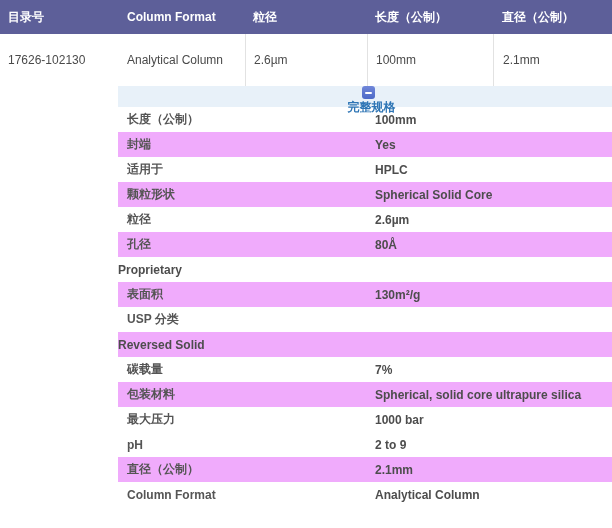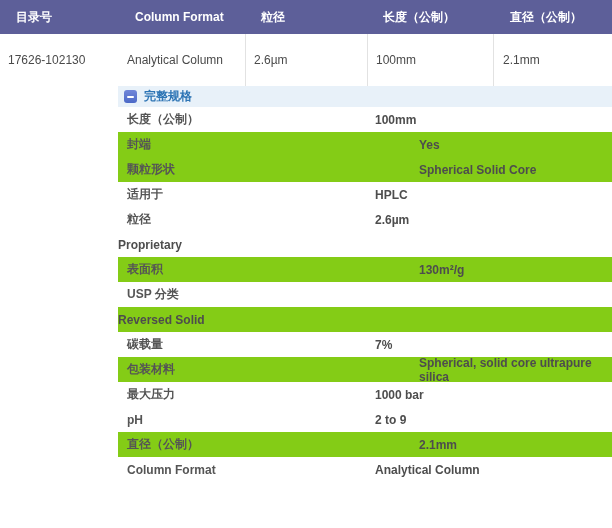--- a/index.html
+++ b/index.html
@@ -13,21 +13,20 @@
     font-size: 12px;
   }
   
   .grid-header {
     display: flex;
     height: 34px;
     background: #5d5f99;
     color: #ffffff;
     font-weight: bold;
     align-items: center;
-    padding-left: 8px;
   }
   .grid-header .cell { box-sizing: border-box; height: 100%; display: flex; align-items: center; }
   
   .grid-row {
     display: flex;
     height: 52px;
     color: #4a4a4a;
     align-items: stretch;
   }
   .grid-row .cell { box-sizing: border-box; display: flex; align-items: center; }
@@ -40,20 +39,21 @@
   
   .details { margin-left: 118px; width: 494px; }
   .toggle-bar {
     height: 21px;
     background: #e8f1f9;
     display: flex;
     align-items: center;
     padding-left: 6px;
     box-sizing: border-box;
     cursor: pointer;
+    flex-direction: column;
   }
   .collapse-icon {
     width: 13px; height: 13px;
     border-radius: 3px;
     background: linear-gradient(#7086d9, #4c69c7);
     position: relative;
     flex: 0 0 13px;
   }
   .collapse-icon .minus {
     position: absolute;
@@ -67,21 +67,21 @@
     color: #2e75b5;
     font-weight: bold;
   }
   
   .spec-row {
     display: flex;
     height: 25px;
     align-items: center;
     font-weight: bold;
   }
-  .spec-row.alt { background: #84cc16; gap: 44px; }
+  .spec-row.alt { background: #f0abfc; }
   .spec-label {
     box-sizing: border-box;
     width: 257px;
     padding-left: 9px;
     color: #555555;
     flex: 0 0 257px;
   }
   .spec-value { color: #4d4d4d; flex: 1; }
 </style>
 </head>
@@ -116,35 +116,39 @@
   <div class="spec-row">
     <div class="spec-label">长度（公制）</div>
     <div class="spec-value">100mm</div>
   </div>
 
   <div class="spec-row alt">
     <div class="spec-label">封端</div>
     <div class="spec-value">Yes</div>
   </div>
 
+  <div class="spec-row">
+    <div class="spec-label">适用于</div>
+    <div class="spec-value">HPLC</div>
+  </div>
+
   <div class="spec-row alt">
     <div class="spec-label">颗粒形状</div>
     <div class="spec-value">Spherical Solid Core</div>
-  </div>
-
-  <div class="spec-row">
-    <div class="spec-label">适用于</div>
-    <div class="spec-value">HPLC</div>
   </div>
 
   <div class="spec-row">
     <div class="spec-label">粒径</div>
     <div class="spec-value">2.6µm</div>
   </div>
 
+  <div class="spec-row alt">
+    <div class="spec-label">孔径</div>
+    <div class="spec-value">80Å</div>
+  </div>
 
   <div class="spec-row">
     <div class="spec-value">Proprietary</div>
   </div>
 
   <div class="spec-row alt">
     <div class="spec-label">表面积</div>
     <div class="spec-value">130m²/g</div>
   </div>
 

